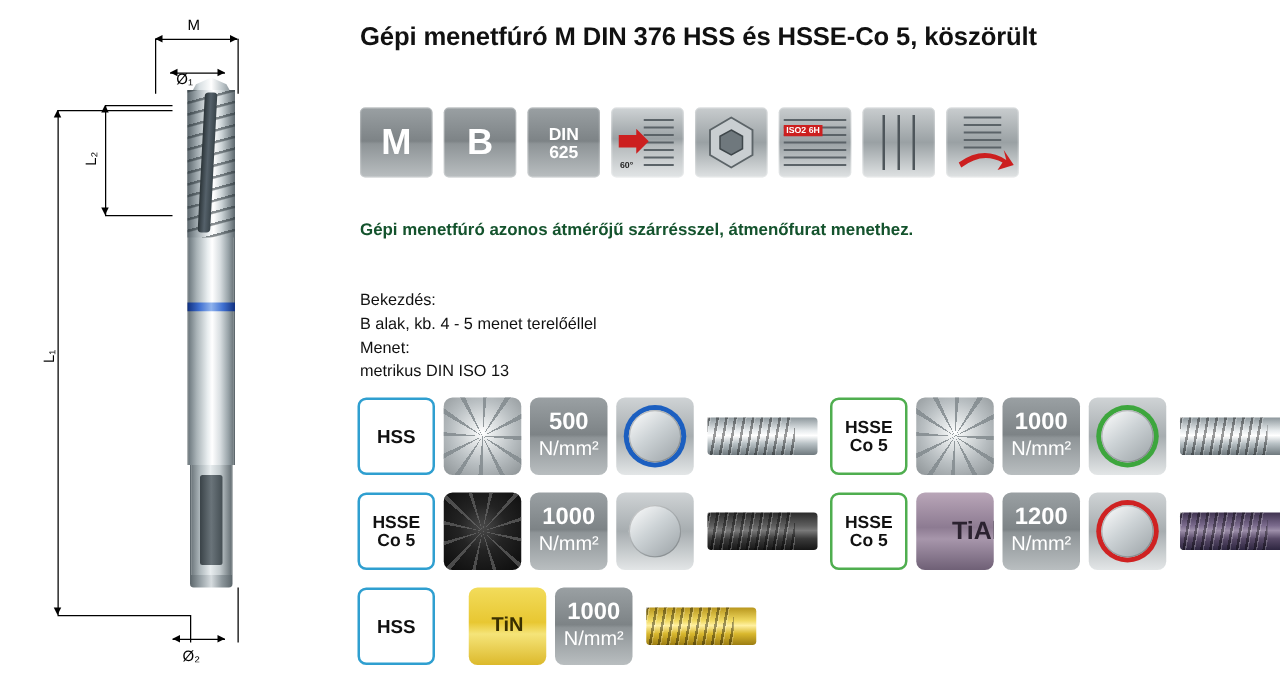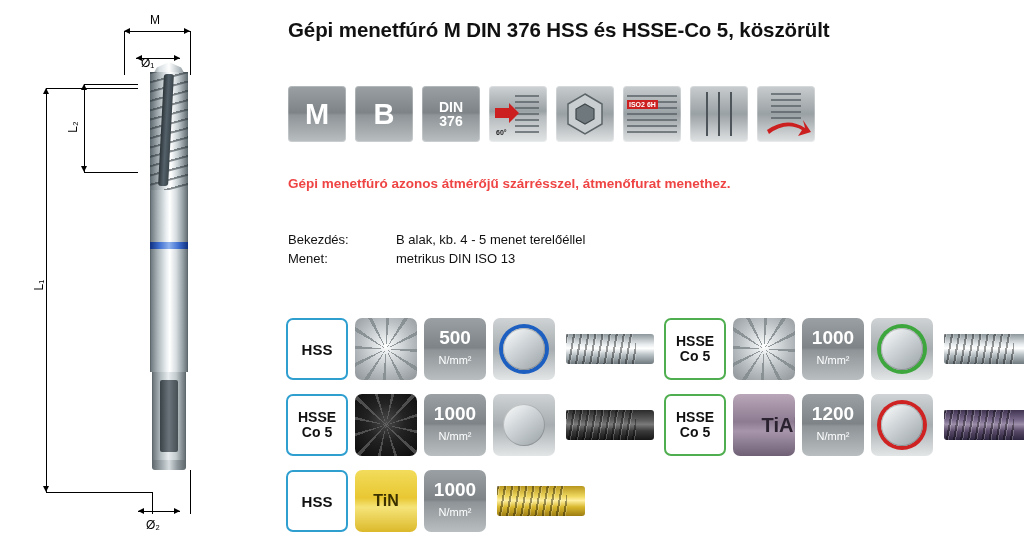--- a/index.html
+++ b/index.html
@@ -115,25 +115,25 @@
   .picto-rot { background:linear-gradient(to bottom,#c9cdcf,#9aa1a4 50%,#e0e3e4); }
 
   .tag-red {
     position:absolute; font-size:7px; background:#cc1f1f; color:#fff;
     padding:1px 2px; font-weight:bold; line-height:1.05; text-align:center;
   }
   .tag-60 { position:absolute; left:7px; bottom:6px; font-size:7px; color:#222; font-weight:bold; }
 
   .lead {
     position:absolute; left:4px; top:176px;
-    font-size:13.5px; font-weight:bold; color:#ef4444;
+    font-size:13.5px; font-weight:bold; color:#14532d;
   }
 
   .specs { position:absolute; left:4px; top:230px; font-size:13px; color:#111; }
-  .specs .row { display:flex; line-height:19px; }
+  .specs .row { display:flex; line-height:19px;flex-direction:column; }
   .specs .k { width:108px; }
   .specs .v { }
 
   
   .grid { position:absolute; left:2px; top:318px; width:740px; }
   .badge-row { position:absolute; display:flex; align-items:center; gap:7px; }
 
   .b {
     width:62px; height:62px; border-radius:7px; position:relative; overflow:hidden;
     display:flex; flex-direction:column; align-items:center; justify-content:center;
@@ -173,25 +173,25 @@
                      rgba(120,120,120,0.55) 90deg 95deg, rgba(0,0,0,0) 95deg 120deg,
                      rgba(120,120,120,0.55) 120deg 125deg, rgba(0,0,0,0) 125deg 150deg,
                      rgba(120,120,120,0.55) 150deg 155deg, rgba(0,0,0,0) 155deg 180deg,
                      rgba(120,120,120,0.55) 180deg 185deg, rgba(0,0,0,0) 185deg 210deg,
                      rgba(120,120,120,0.55) 210deg 215deg, rgba(0,0,0,0) 215deg 240deg,
                      rgba(120,120,120,0.55) 240deg 245deg, rgba(0,0,0,0) 245deg 270deg,
                      rgba(120,120,120,0.55) 270deg 275deg, rgba(0,0,0,0) 275deg 300deg,
                      rgba(120,120,120,0.55) 300deg 305deg, rgba(0,0,0,0) 305deg 330deg,
                      rgba(120,120,120,0.55) 330deg 335deg, rgba(0,0,0,0) 335deg 360deg);
   }
-  .b-tin { background:linear-gradient(to bottom,#f2dc5b 0%, #e8c732 45%, #f5e479 60%, #dcb92b 100%); color:#3a3000; font-size:16px; }
+  .b-tin { background:linear-gradient(to bottom,#f2dc5b 0%, #e8c732 45%, #f5e479 60%, #dcb92b 100%); color:#3a3000; font-size:16px;margin-left:20px; }
   .b-tialn { background:linear-gradient(to bottom,#b9a6b8 0%, #8d7b92 45%, #a796ab 60%, #6f6076 100%); color:#2b2230; font-size:20px;padding-left:47px; }
 
   .b-num { color:#fff; font-size:19px; line-height:20px; }
-  .b-num .u { font-size:11px; font-weight:normal; display:block; margin-top:2px; }
+  .b-num .u { font-size:16px; font-weight:normal; display:block; margin-top:2px; }
   .b-grey-num { background:linear-gradient(to bottom,#9aa0a3 0%, #7d8386 48%, #8e9497 52%, #b9bec0 100%); }
 
   .b-ring { background:linear-gradient(to bottom,#cfd3d5,#a7adb0 50%,#e3e6e7); }
   .ring {
     width:42px; height:42px; border-radius:50%;
     background:linear-gradient(140deg,#ffffff,#cdd3d6 45%,#9aa1a5);
     box-shadow:inset 0 0 0 1px rgba(0,0,0,0.15);
   }
   .ring.blue { box-shadow:0 0 0 4px #1c5fc0, inset 0 0 0 1px rgba(0,0,0,0.2); }
   .ring.green { box-shadow:0 0 0 4px #3da63d, inset 0 0 0 1px rgba(0,0,0,0.2); }
@@ -279,21 +279,21 @@
         <span class="big">M</span>
       </div>
 
       <div class="picto">
         <span class="big">B</span>
       </div>
 
       <div class="picto">
         <span class="din">
           <span>DIN</span>
-          <span>376</span>
+          <span>625</span>
         </span>
       </div>
 
       <div class="picto picto-thread">
         <svg width="58" height="56" viewBox="0 0 58 56">
           <g stroke="#5b6368" stroke-width="1.6" fill="none">
             <path d="M26 10 h24 M26 16 h24 M26 22 h24 M26 28 h24 M26 34 h24 M26 40 h24 M26 46 h24"></path>
           </g>
           <path d="M6 22 h14 v-5 l10 10 -10 10 v-5 H6 z" fill="#cc1f1f"></path>
         </svg>

